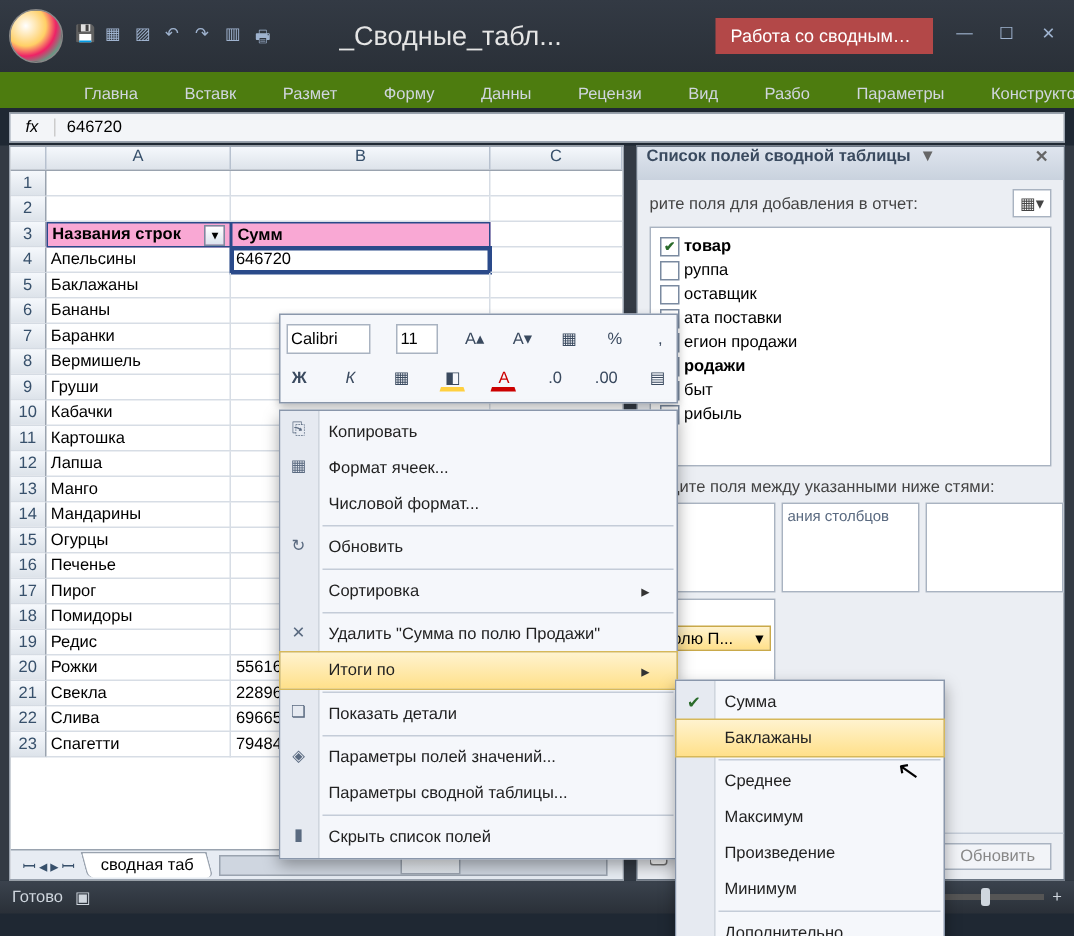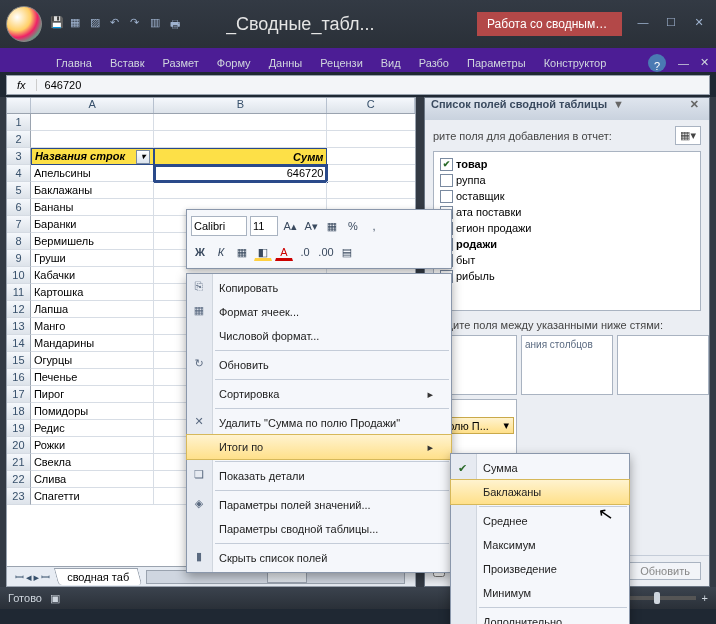--- a/index.html
+++ b/index.html
@@ -5,38 +5,38 @@
   * { box-sizing: border-box; margin: 0; padding: 0; font-family: "Segoe UI", Tahoma, sans-serif; font-size: 11px; }
   body { width: 716px; height: 624px; background: #1f2833; overflow: hidden; }
   .titlebar { height: 48px; background: linear-gradient(#333a44,#2a3038); display: flex; align-items: center; padding: 0 6px; color: #ddd; }
   .office-btn { width: 36px; height: 36px; border-radius: 50%; background: radial-gradient(circle at 30% 30%, #fff, #ffcf66 40%, #e26 60%, #5a8 80%); border:1px solid #888; margin-right:8px; }
   .qat { display:flex; gap:4px; align-items:center; }
   .qat span { width:16px; height:16px; display:inline-block; color:#9fb3cf; }
   .title-text { font-size: 18px; color:#e5e5e5; margin-left: 40px; white-space:nowrap; overflow:hidden; text-overflow:ellipsis; flex:1; }
   .ctx-tab { background:#b34848; color:#fff; padding:5px 10px; font-size:12px; margin-left:10px; white-space:nowrap; overflow:hidden; max-width:145px; text-overflow:ellipsis;}
   .winbtns { display:flex; gap:6px; margin-left:10px; }
   .winbtns span { width:22px; height:16px; color:#9fb3cf; text-align:center; }
-  .ribbon-tabs { height:24px; background:#4c1d95; display:flex; align-items:flex-end; padding:0 6px 0 50px; gap:6px; color:#d0d6de; font-size:12px;}
+  .ribbon-tabs { height:24px; background:#4d7c0f; display:flex; align-items:flex-end; padding:0 6px 0 50px; gap:19px; color:#d0d6de; font-size:12px;}
   .ribbon-tabs span { padding:3px 6px; cursor:default; }
   .ribbon-tabs .help { margin-left:auto; width:18px; height:18px; border-radius:50%; background:#4a7ab3; color:#fff; text-align:center; line-height:18px; font-size:11px; }
   .fx-bar { height:20px; background:#f3f5f8; border:1px solid #9aa3af; display:flex; align-items:center; margin:3px 6px 2px 6px; }
   .fx-bar .fx { font-style:italic; padding:0 10px; border-right:1px solid #ccc; }
   .fx-bar .val { padding:0 8px; }
   .workarea { position:relative; display:flex; height:490px; background:#333a44; padding:0 6px; gap:8px;}
   .sheet { width:410px; background:#fff; border:1px solid #9aa3af; overflow:hidden; position:relative; }
   .col-headers { display:flex; height:16px; background:linear-gradient(#f5f8fc,#dde3ea); border-bottom:1px solid #9aa3af; font-size:11px; color:#37506b;}
   .col-headers div { border-right:1px solid #b7c1cf; text-align:center; }
   .chA{width:24px;} .chB{width:124px;} .chC{width:174px;} .chD{width:88px;}
   .rows { }
   .row { display:flex; height:17px; }
   .rn { width:24px; background:linear-gradient(#f5f8fc,#dde3ea); border-right:1px solid #9aa3af; border-bottom:1px solid #d5dbe3; text-align:center; font-size:11px; color:#37506b; line-height:17px;}
   .cA { width:124px; border-right:1px solid #d7dde5; border-bottom:1px solid #d7dde5; padding:0 3px; line-height:17px; overflow:hidden; white-space:nowrap;}
-  .cB { width:174px; border-right:1px solid #d7dde5; border-bottom:1px solid #d7dde5; padding:0 3px; line-height:17px; text-align:right;}
+  .cB { width:174px; border-right:1px solid #d7dde5; border-bottom:1px solid #d7dde5; padding:0 3px; line-height:17px; }
   .cC { width:88px; border-bottom:1px solid #d7dde5; }
-  .hdr-row .cA, .hdr-row .cB { font-weight:bold; background:#fde047; border:1px solid #2a4a8a;font-style:italic; }
+  .hdr-row .cA, .hdr-row .cB { font-weight:bold; background:#f9a8d4; border:1px solid #2a4a8a; }
   .hdr-row .cA { display:flex; justify-content:space-between; align-items:center; }
   .drop { width:14px; height:14px; border:1px solid #7a8aa0; background:linear-gradient(#fff,#dbe3ee); font-size:8px; text-align:center; line-height:12px; }
   .sel-cell { outline:3px solid #2a4a8a; outline-offset:-2px; }
   .sheet-tabs { position:absolute; bottom:0; left:0; right:0; height:20px; background:#e7ecf3; border-top:1px solid #9aa3af; display:flex; align-items:center; padding:0 4px; font-size:11px;}
   .sheet-tabs .nav { color:#37506b; letter-spacing:2px; padding:0 4px;}
   .sheet-tabs .tab { background:#fff; border:1px solid #9aa3af; border-bottom:none; padding:2px 10px; border-radius:0 0 4px 4px; transform:skewX(15deg);}
   .sheet-tabs .tab span { display:inline-block; transform:skewX(-15deg);}
   .sheet-tabs .scroll { flex:1; margin:0 6px; height:14px; background:#cfd6e0; border:1px solid #9aa3af; position:relative;}
   .sheet-tabs .scroll .thumb { position:absolute; left:120px; width:40px; top:0; bottom:0; background:linear-gradient(#f5f8fc,#dde3ea); border:1px solid #9aa3af;}
 
@@ -60,21 +60,21 @@
   .pane-footer input { width:12px; height:12px;}
   .pane-footer button { margin-left:auto; padding:2px 10px; border:1px solid #a9b3c1; background:#f2f4f8; color:#888;}
 
   .status { height:22px; background:linear-gradient(#3b434e,#2a3038); color:#cfd6de; display:flex; align-items:center; padding:0 8px; font-size:11px; gap:8px;}
   .status .zoom { margin-left:auto; display:flex; align-items:center; gap:6px;}
   .status .slider { width:80px; height:4px; background:#555; position:relative;}
   .status .slider .th { position:absolute; left:38px; top:-4px; width:6px; height:12px; background:#cfd6de; border-radius:2px;}
 
   
   .mini-tb { position:absolute; left:186px; top:112px; width:266px; height:60px; background:#f5f7fb; border:1px solid #8a97ab; box-shadow:0 2px 6px rgba(0,0,0,.3); padding:3px 4px; z-index:10;}
-  .mini-tb .r1, .mini-tb .r2 { display:flex; align-items:center; gap:3px; height:26px;}
+  .mini-tb .r1, .mini-tb .r2 { display:flex; align-items:center; gap:17px; height:26px;}
   .mini-tb input { border:1px solid #a9b3c1; height:20px; padding:0 2px; font-size:11px;}
   .mini-tb .font { width:56px;} .mini-tb .size { width:28px;}
   .mini-tb .ic { width:18px; height:18px; border:1px solid transparent; text-align:center; line-height:16px; color:#3a4a5f;}
   .mini-tb .ic.b{font-weight:bold;} .mini-tb .ic.i{font-style:italic;}
 
   
   .ctx { position:absolute; left:186px; top:176px; width:266px; background:#f5f7fb; border:1px solid #8a97ab; box-shadow:0 4px 10px rgba(0,0,0,.35); z-index:11; padding:2px 0;}
   .ctx .iconcol { position:absolute; left:0; top:0; bottom:0; width:26px; background:#e6eaf1; border-right:1px solid #d0d6de;}
   .ctx-item { position:relative; height:24px; display:flex; align-items:center; padding:0 18px 0 32px; color:#222;}
   .ctx-item.sep { height:1px; margin:2px 2px 2px 28px; background:#c4ccd8; padding:0;}

